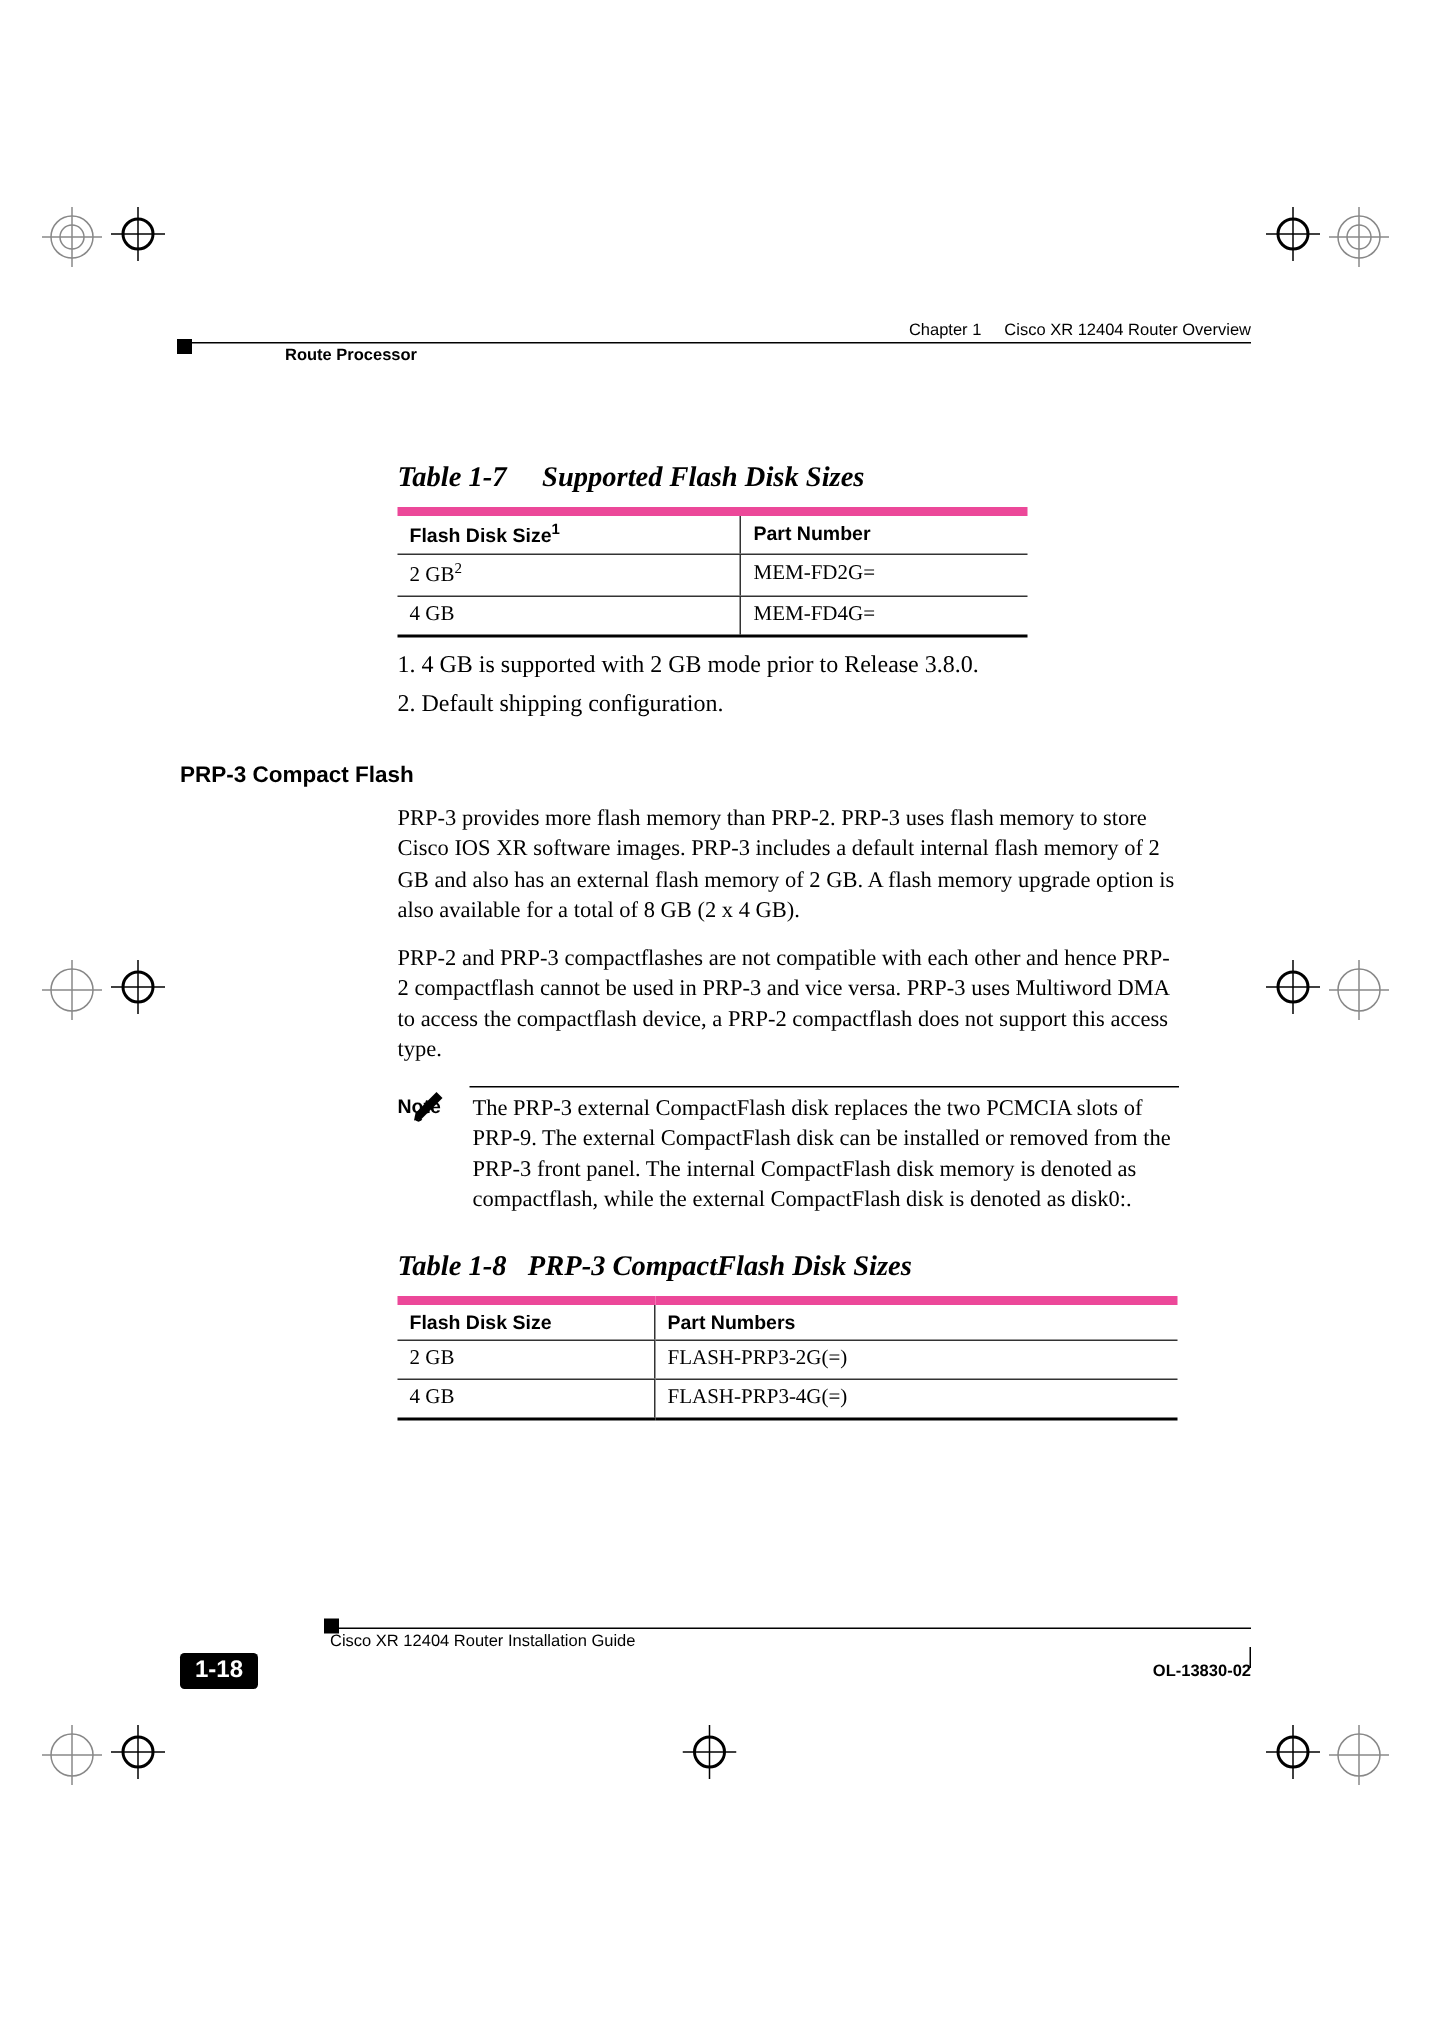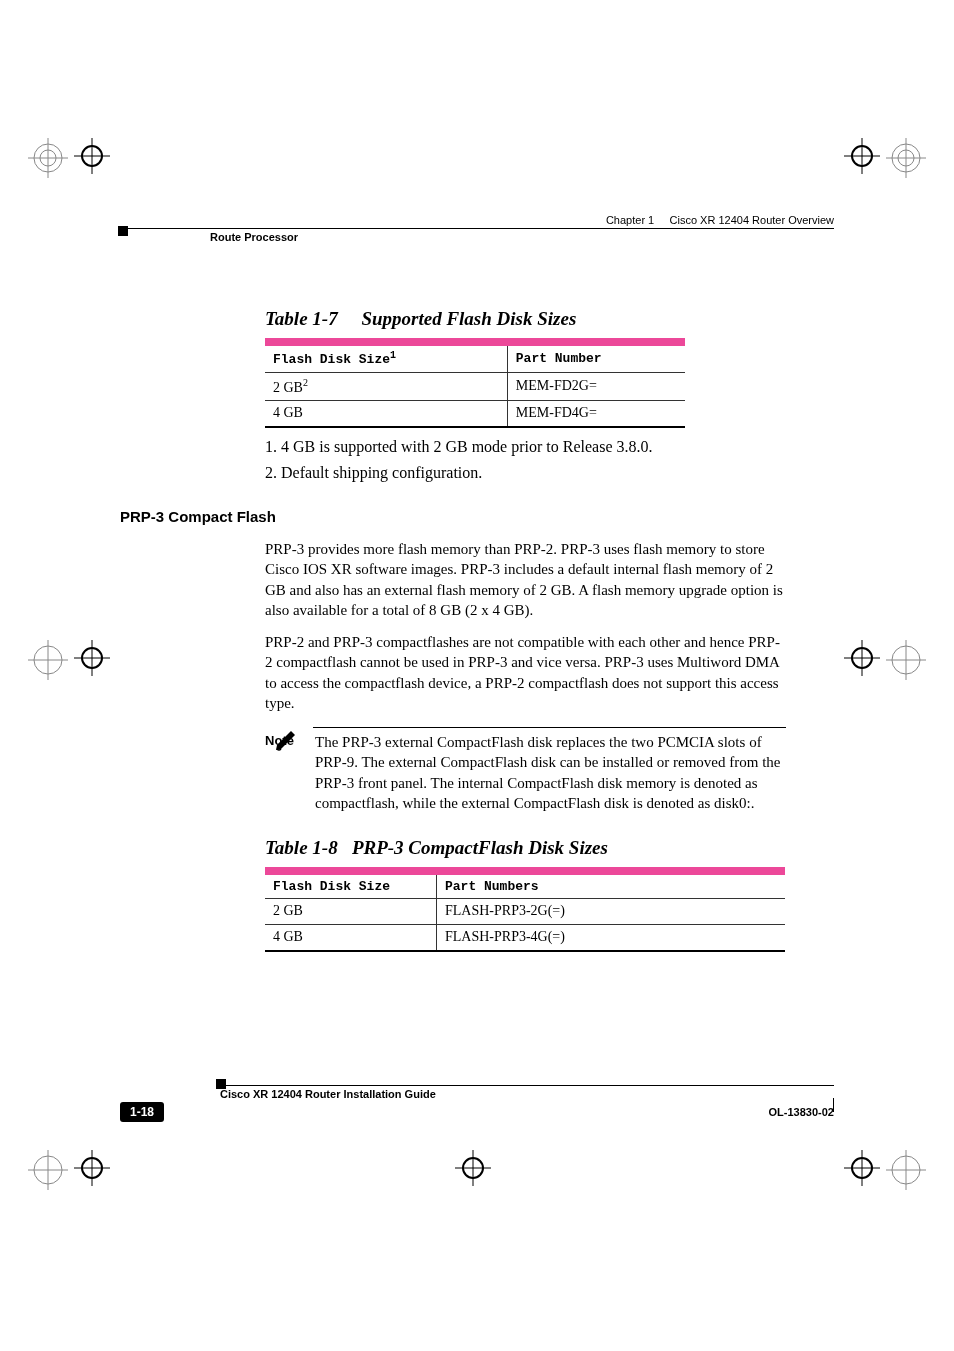--- a/index.html
+++ b/index.html
@@ -31,21 +31,21 @@
     font-size: 11px;
     border-bottom: 1px solid #000;
     padding-bottom: 2px;
   }
   .header-chapter { font-weight: normal; }
   .header-subtitle {
     font-family: Arial, Helvetica, sans-serif;
     font-size: 11px;
     font-weight: bold;
     margin-top: 2px;
-    margin-left: 44px;
+    margin-left: 24px;
     padding-left: 46px;
   }
   .corner-square {
     position: absolute;
     width: 10px; height: 10px;
     background: #000;
     top: 226px;
     left: 118px;
   }
   .content {
@@ -73,24 +73,24 @@
     border-top: 1px solid #333;
     border-bottom: 1px solid #333;
     border-left: 1px solid #333;
     padding: 3px 8px;
     text-align: left;
     font-size: 14px;
   }
   .tbl th:first-child, .tbl td:first-child { border-left: none; }
   .tbl.wide { width: 520px; }
   .tbl thead th {
-    font-family: Liberation Mono, monospace;
+    font-family: Liberation Sans, sans-serif;
     font-weight: bold;
     font-size: 13px;
-    border-top: 8px solid #ec4899;
+    border-top: 6px solid #ec4899;
   }
   .tbl thead th sup { font-size: 10px; }
   .tbl tbody tr:last-child td { border-bottom: 2px solid #000; }
   .tbl tbody td sup { font-size: 10px; }
   .footnotes {
     margin-top: 8px;
     font-size: 16px;
   }
   .footnotes div { margin-bottom: 4px; }
   .section-heading {
@@ -124,38 +124,38 @@
     min-width: 32px;
   }
   .note-text { font-size: 15px; line-height: 1.35; }
   .footer {
     position: absolute;
     left: 120px; right: 120px;
     top: 1085px;
   }
   .footer-title {
     font-family: Arial, Helvetica, sans-serif;
-    font-weight: bold;
+    font-weight: normal;
     font-size: 11px;
     border-top: 1px solid #000;
     padding-top: 2px;
     margin-left: 100px;
   }
   .footer-row {
     display: flex;
     justify-content: space-between;
     align-items: center;
     margin-top: 2px;
   }
   .page-num-box {
     background: #000;
     color: #fff;
     font-family: Arial, Helvetica, sans-serif;
     font-weight: bold;
-    font-size: 12px;
+    font-size: 16px;
     padding: 3px 10px;
     border-radius: 3px;
   }
   .footer-doc {
     font-family: Arial, Helvetica, sans-serif;
     font-weight: bold;
     font-size: 11px;
   }
   .footer-right-rule {
     position: absolute;

